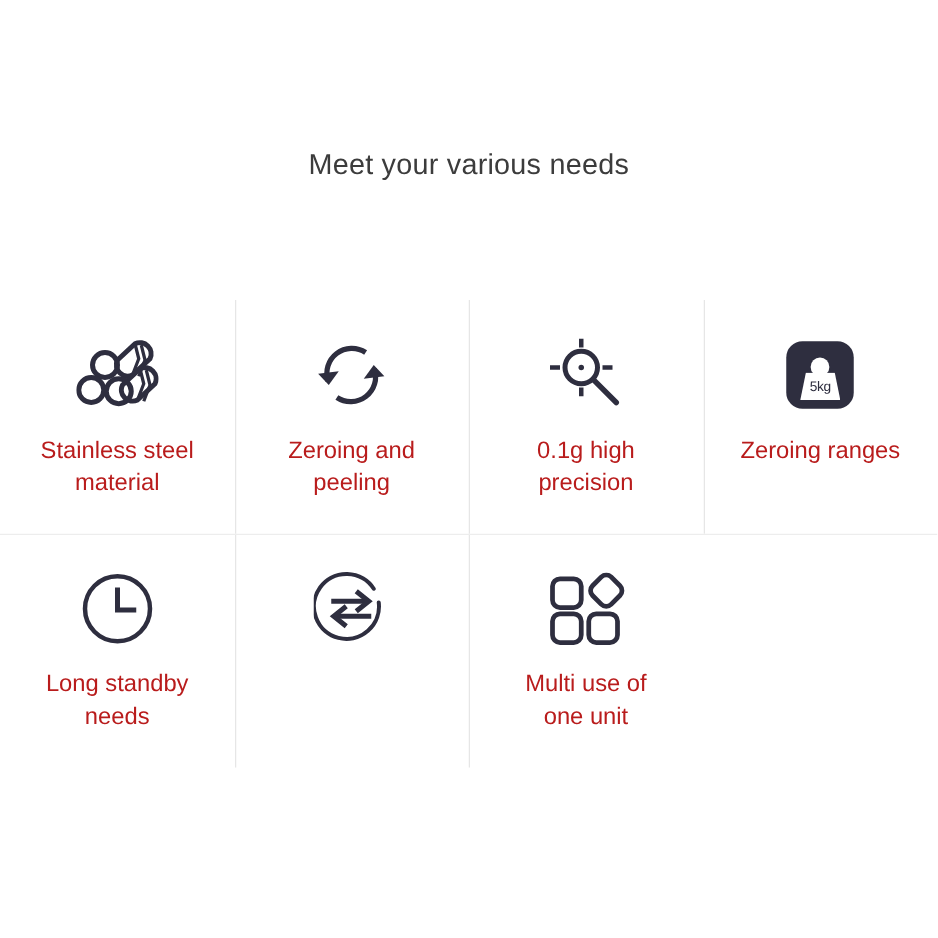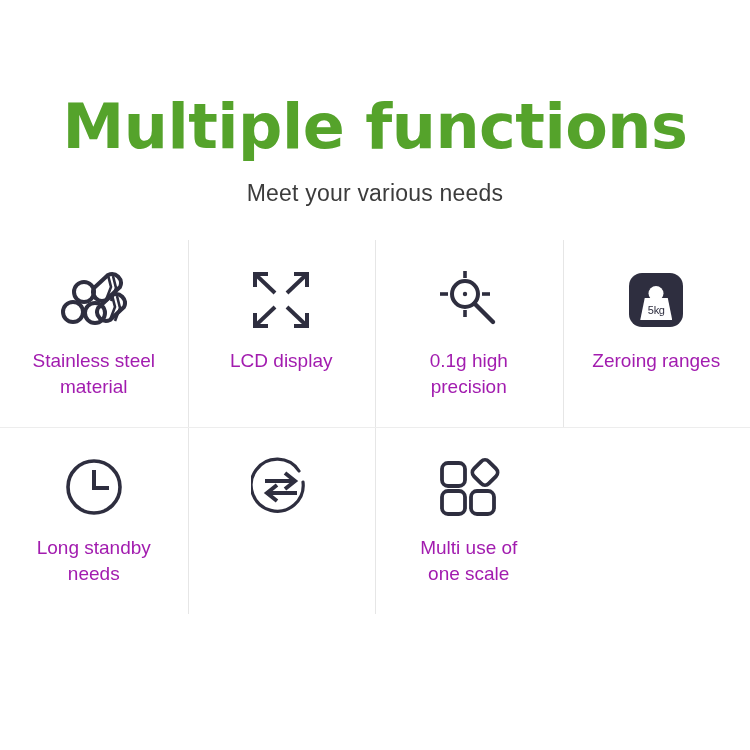--- a/index.html
+++ b/index.html
@@ -90,21 +90,21 @@
     align-items: center;
     justify-content: center;
   }
   .icon-wrap svg {
     display: block;
   }
 
   .cell-label {
     font-size: 19px;
     line-height: 1.35;
-    color: #a21caf;
+    color: #b91c1c;
     text-align: center;
     max-width: 170px;
     white-space: pre-line;
     margin-top: 2px;
   }
 
   
   .badge-sq {
     width: 54px;
     height: 54px;
@@ -152,21 +152,20 @@
     padding-top: 2px;
     font-family: "Liberation Sans", sans-serif;
   }
 </style>
 </head>
 <body>
 
 <div class="page">
 
   <div class="header">
-    <h1 class="main-title">Multiple functions</h1>
     <p class="subtitle">Meet your various needs</p>
   </div>
 
   <div class="grid">
 
     <div class="cell">
       <div class="icon-wrap">
         <svg width="66" height="58" viewBox="0 0 66 58" fill="none" stroke="#2e2e3f" stroke-width="4">
 
           <path d="M33 17 L47 4 a9 9 0 0 1 12 12 L45 29 a9 9 0 0 1 -12 -12 Z"></path>
@@ -179,40 +178,33 @@
 
           <circle cx="23" cy="21" r="10"></circle>
           <circle cx="12" cy="41" r="10"></circle>
           <circle cx="34" cy="42" r="10"></circle>
         </svg>
       </div>
       <div class="cell-label">Stainless steel
 material</div>
     </div>
 
-
-    <div class="cell">
-      <div class="icon-wrap">
-        <svg width="62" height="58" viewBox="0 0 62 58" fill="none" stroke="#2e2e3f" stroke-width="4" stroke-linecap="butt">
-
-          <path d="M25 22 L5 3"></path>
-          <path d="M5 16 L5 3 L18 3"></path>
-
-          <path d="M37 22 L57 3"></path>
-          <path d="M44 3 L57 3 L57 16"></path>
-
-          <path d="M25 36 L5 55"></path>
-          <path d="M5 42 L5 55 L18 55"></path>
-
-          <path d="M37 36 L57 55"></path>
-          <path d="M44 55 L57 55 L57 42"></path>
-        </svg>
-      </div>
-      <div class="cell-label">LCD display</div>
-    </div>
+    <div class="cell">
+      <div class="icon-wrap">
+        <svg width="62" height="62" viewBox="0 0 62 62" fill="none" stroke="#2e2e3f" stroke-width="4.2" stroke-linecap="butt">
+          <path d="M12.5 36 a20 20 0 0 1 30 -23"></path>
+          <path d="M49.5 26 a20 20 0 0 1 -30 23"></path>
+          <path d="M4.5 30 L13 39 L21 28 Z" fill="#2e2e3f" stroke="none"></path>
+          <path d="M57.5 32 L49 23 L41 34 Z" fill="#2e2e3f" stroke="none"></path>
+        </svg>
+      </div>
+      <div class="cell-label">Zeroing and
+peeling</div>
+    </div>
+
 
     <div class="cell">
       <div class="icon-wrap">
         <svg width="64" height="62" viewBox="0 0 64 62" fill="none" stroke="#2e2e3f" stroke-width="3.6" stroke-linecap="butt">
           <circle cx="28" cy="25" r="13" stroke-width="4"></circle>
           <circle cx="28" cy="25" r="2.2" fill="#2e2e3f" stroke="none"></circle>
           <path d="M28 2 L28 9"></path>
           <path d="M28 41 L28 48"></path>
           <path d="M3 25 L11 25"></path>
           <path d="M45 25 L53 25"></path>
@@ -263,17 +255,17 @@
     <div class="cell">
       <div class="icon-wrap">
         <svg width="62" height="58" viewBox="0 0 62 58" fill="none" stroke="#2e2e3f" stroke-width="3.8">
           <rect x="4" y="5" width="23" height="23" rx="6"></rect>
           <rect x="4" y="33" width="23" height="23" rx="6"></rect>
           <rect x="33" y="33" width="23" height="23" rx="6"></rect>
           <rect x="36.5" y="4" width="21" height="21" rx="5.5" transform="rotate(45 47 14.5)"></rect>
         </svg>
       </div>
       <div class="cell-label">Multi use of
-one scale</div>
+one unit</div>
     </div>
 
   </div>
 </div>
 
 </body></html>

